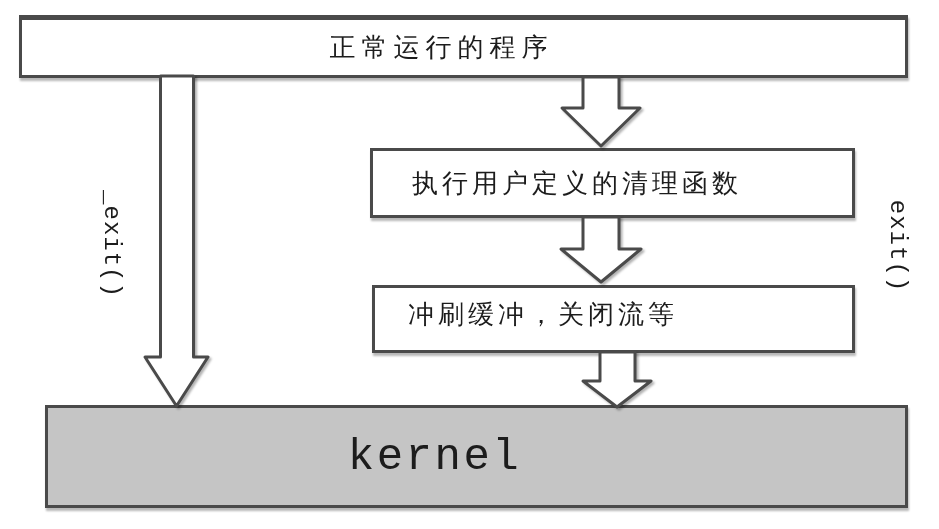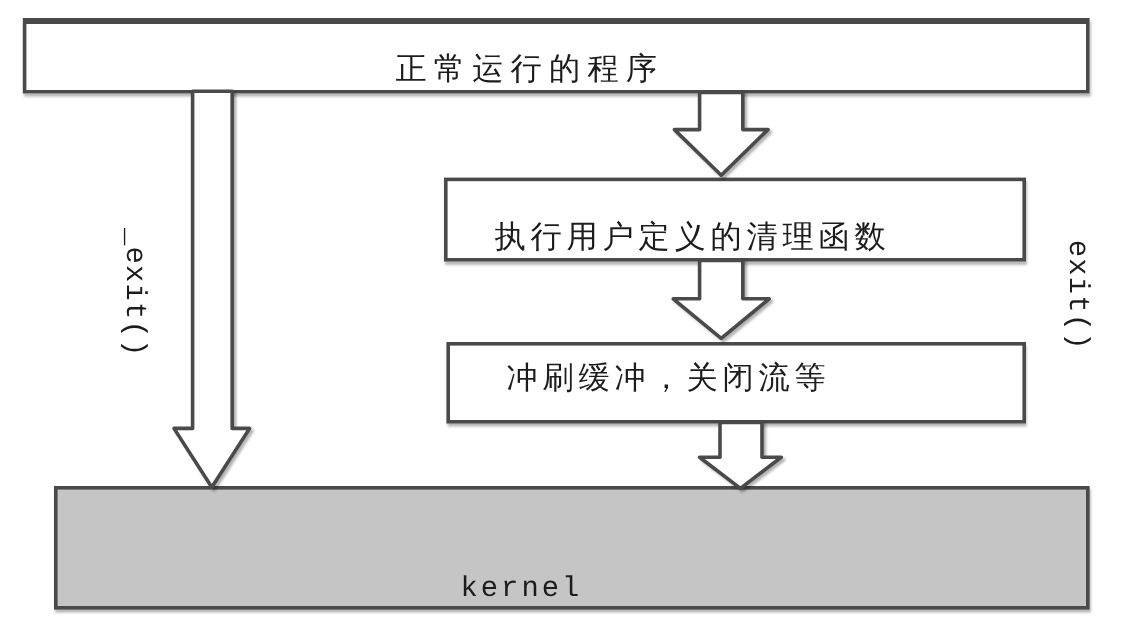--- a/index.html
+++ b/index.html
@@ -17,48 +17,48 @@
     overflow:hidden;
     font-family:"Liberation Serif","DejaVu Serif",serif;
     color:var(--text);
   }
   .box{
     position:absolute;
     box-sizing:border-box;
     border:3px solid var(--border);
     background:var(--node-fill);
     display:flex;
-    align-items:flex-end;
+    align-items:center;
     box-shadow:1px 3px 2px rgba(0,0,0,0.28);
   }
   .box-program{
     left:19px;top:15px;width:889px;height:63px;
     border-top-width:5px;
     justify-content:center;
     font-size:26px;letter-spacing:6px;
   }
   .box-program .lbl{transform:translateX(-22px);}
   .box-cleanup{
     left:370px;top:148px;width:485px;height:70px;
     font-size:26px;letter-spacing:4px;
     padding-left:39px;
   }
   .box-flush{
     left:372px;top:285px;width:483px;height:68px;
     font-size:26px;letter-spacing:4px;
-    padding-left:47px;
+    padding-left:33px;
     align-items:flex-start;
     padding-top:9px;
   }
   .box-kernel{
     left:45px;top:405px;width:863px;height:103px;
     background:var(--kernel-fill);
     justify-content:center;
     font-family:"Liberation Mono","DejaVu Sans Mono",monospace;
-    font-size:24px;letter-spacing:2.5px;
+    font-size:44px;letter-spacing:2.5px;
   }
   .box-kernel .lbl{transform:translateX(-42px);}
   .lbl{white-space:pre;}
   .arrows{
     position:absolute;left:0;top:0;width:939px;height:529px;
     pointer-events:none;
   }
   .arrow{
     fill:var(--node-fill);
     stroke:var(--border);

